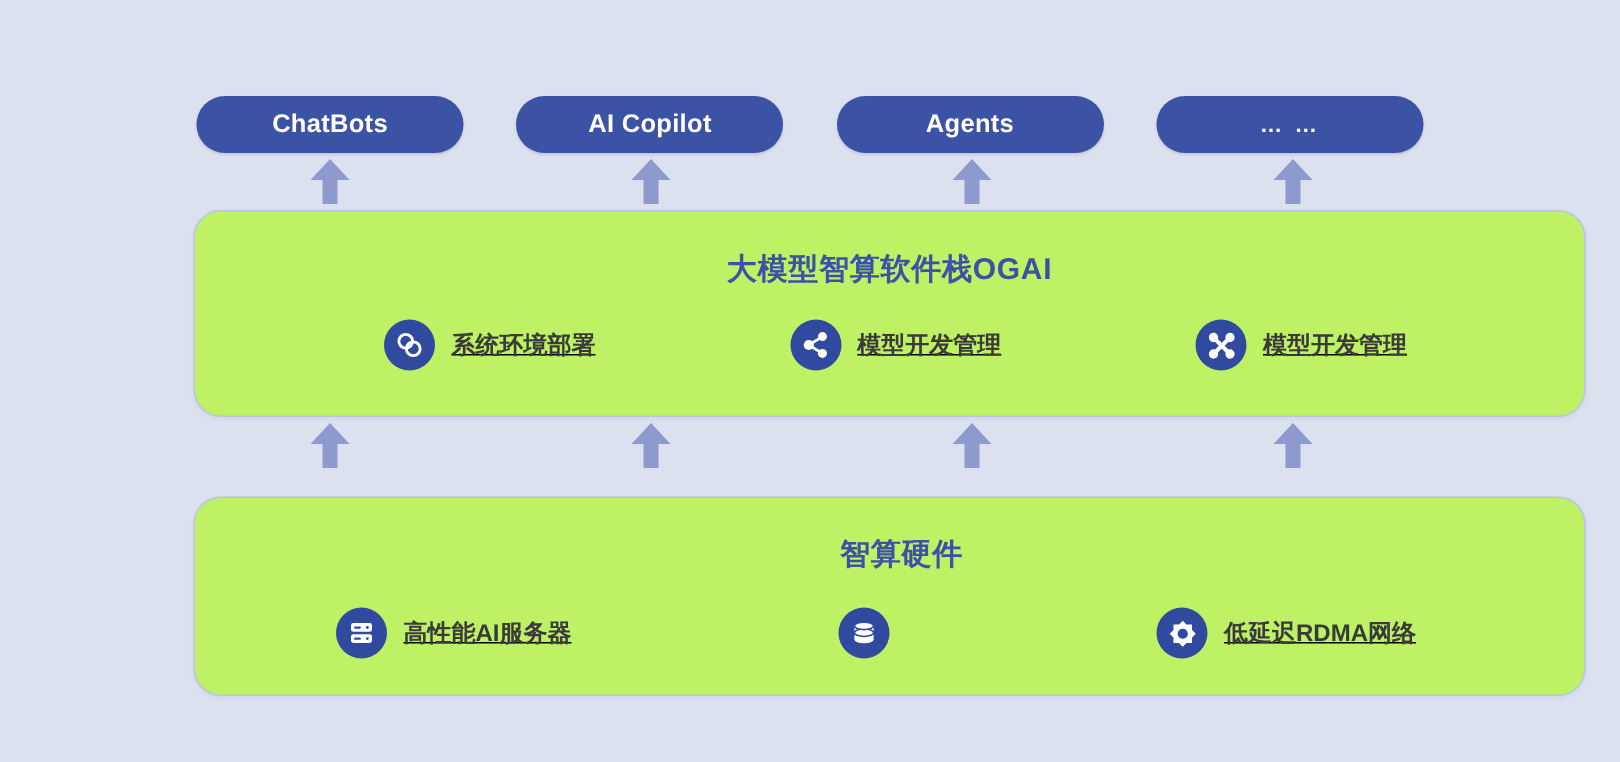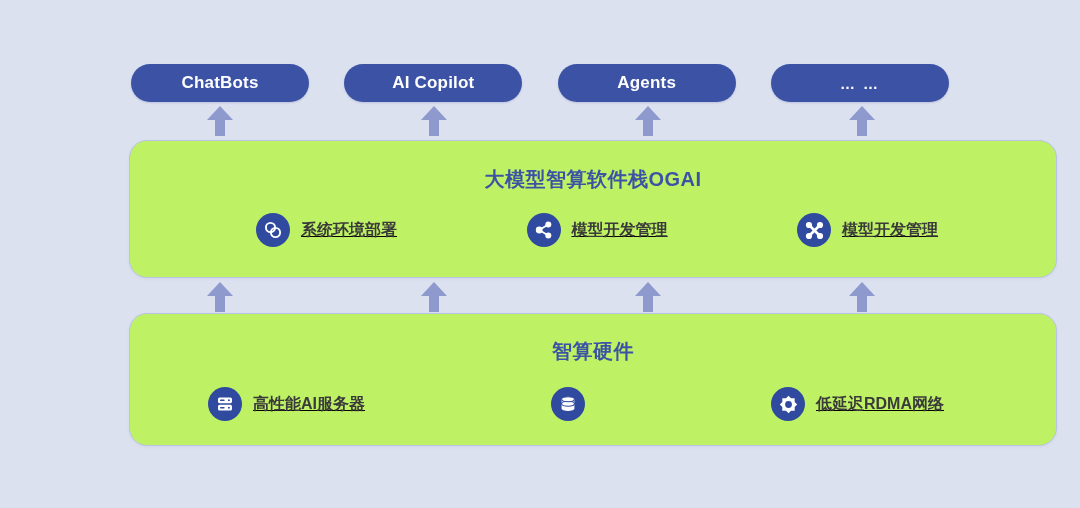--- a/index.html
+++ b/index.html
@@ -79,21 +79,21 @@
     position: absolute;
     left: 129px;
     width: 928px;
     background: #bef264;
     border: 1.5px solid #b9c3e4;
     border-radius: 18px;
     box-sizing: border-box;
     box-shadow: 0 1px 3px rgba(70,90,160,.07);
   }
   #panel-software { top: 140px; height: 138px; }
-  #panel-hardware { top: 313px; height: 133px; }
+  #panel-hardware { top: 331px; height: 133px; padding-left: 16px; }
 
   .panel-title {
     text-align: center;
     color: #3c53a5;
     font-size: 20px;
     font-weight: bold;
     letter-spacing: .5px;
   }
   #panel-software .panel-title { margin-top: 25px; }
   #panel-hardware .panel-title { margin-top: 24px; }

